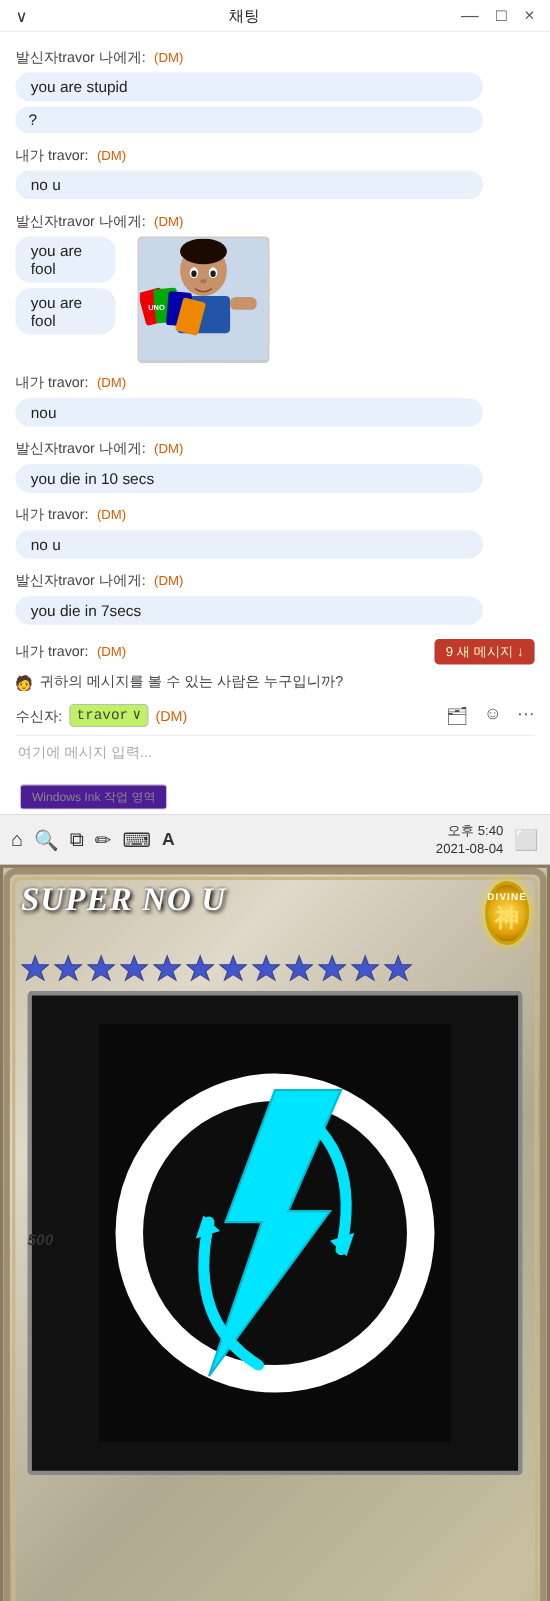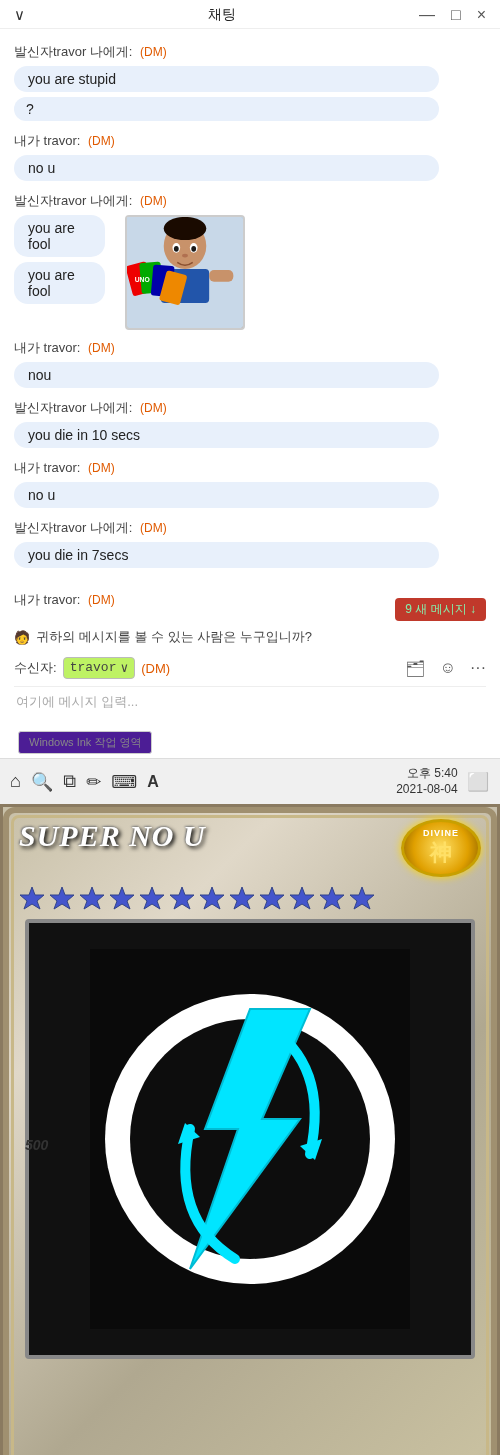--- a/index.html
+++ b/index.html
@@ -93,29 +93,29 @@
       display: flex;
       align-items: center;
       justify-content: center;
       font-size: 10px;
       color: #fff;
       text-align: center;
     }
 
     .new-messages-btn {
       background: #c0392b;
-      color: #86efac;
+      color: #fef9c3;
       font-size: 12px;
       border-radius: 4px;
       padding: 3px 10px;
       display: inline-flex;
       align-items: center;
       gap: 4px;
       float: right;
-      margin-top: 19px;
+      margin-top: 2px;
     }
 
     .notify-row {
       display: flex;
       align-items: center;
       gap: 6px;
       font-size: 13px;
       color: #444;
       margin: 4px 0 2px 0;
     }
@@ -225,21 +225,21 @@
       font-weight: 900;
       font-style: italic;
       color: #fff;
       text-shadow: 2px 2px 4px #000, -1px -1px 2px #888;
       letter-spacing: 1px;
       font-family: 'Times New Roman', serif;
       text-transform: uppercase;
     }
 
     .divine-badge {
-      width: 80px;
+      width: 40px;
       height: 58px;
       border-radius: 50%;
       background: radial-gradient(circle, #ffe066 0%, #e0a000 60%, #8a6000 100%);
       border: 3px solid #c8a000;
       display: flex;
       align-items: center;
       justify-content: center;
       font-size: 11px;
       color: #fff;
       font-weight: bold;

